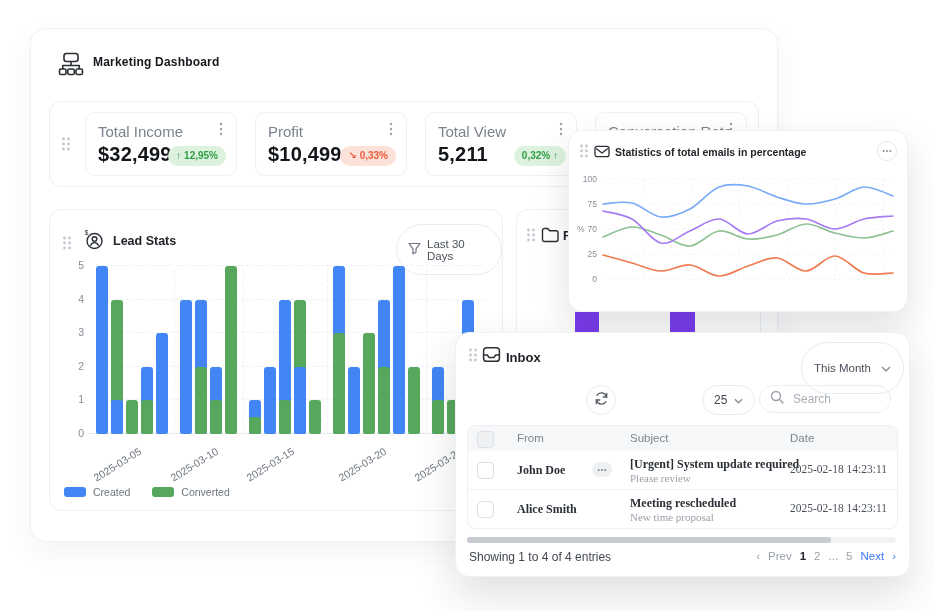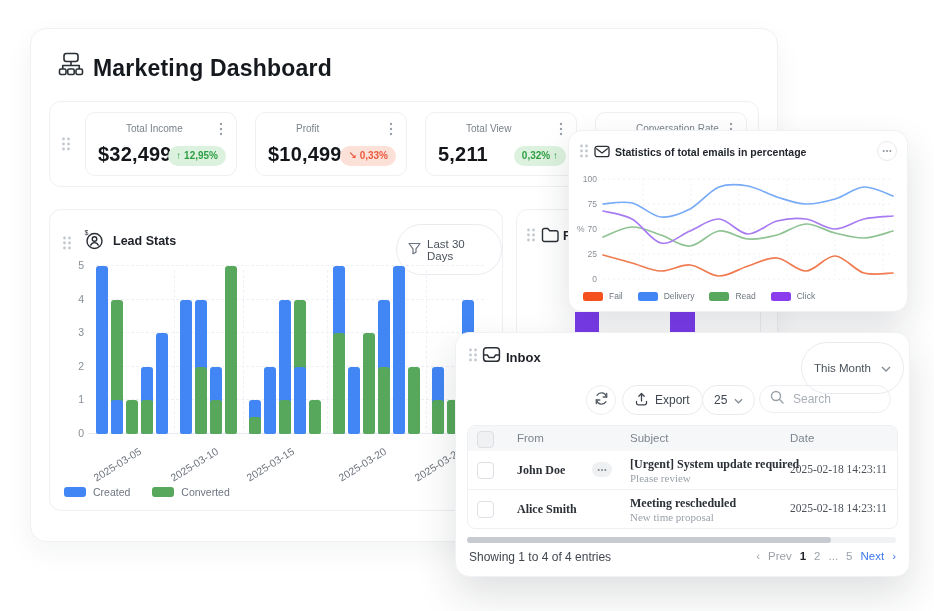--- a/index.html
+++ b/index.html
@@ -5,26 +5,26 @@
   html,body{margin:0;padding:0;}
   body{
     position:relative;width:934px;height:611px;background:#fff;
     font-family:"Liberation Sans","DejaVu Sans",sans-serif;color:#22262c;overflow:hidden;
   }
   .abs{position:absolute;}
   
   .dashboard{left:30px;top:28px;width:746px;height:512px;background:#fff;
     border:1px solid #f0f1f4;border-radius:16px;box-shadow:0 10px 28px rgba(25,32,45,.05);}
   .dash-header-icon{left:26px;top:21px;}
-  .dash-title{left:62px;top:26px;font-size:23px;font-weight:700;color:#15181d;letter-spacing:.2px;}
+  .dash-title{left:62px;top:26px;font-size:12px;font-weight:700;color:#15181d;letter-spacing:.2px;}
   
   .stats-row{left:18px;top:72px;width:708px;height:84px;border:1px solid #eef0f3;border-radius:12px;background:#fff;}
   .drag{cursor:grab;display:inline-flex;}
   .stat-card{top:10px;width:150px;height:62px;border:1px solid #eef0f3;border-radius:10px;background:#fff;}
-  .stat-title{left:12px;top:10px;font-size:10px;color:#7b828b;margin-left:28px;}
+  .stat-title{left:12px;top:10px;font-size:15px;color:#7b828b;}
   .stat-kebab{right:8px;top:8px;cursor:pointer;}
   .stat-value{left:12px;top:30px;font-size:20px;font-weight:700;color:#121519;letter-spacing:.2px;}
   .badge{right:10px;top:33px;height:20px;line-height:20px;padding:0 8px;border-radius:10px;font-size:10px;font-weight:700;}
   .badge.up{background:#dcf2de;color:#2f9e44;}
   .badge.down{background:#fbe1d8;color:#ec5a3c;}
   
   .lead-card{left:18px;top:180px;width:452px;height:300px;border:1px solid #eef0f3;border-radius:12px;background:#fff;overflow:hidden;}
   .card-title{font-size:12.5px;font-weight:700;color:#20242a;}
   .pill{display:flex;align-items:center;gap:6px;border:1px solid #e9ebee;border-radius:999px;background:#fff;color:#4a515a;cursor:pointer;}
   .lead-filter{left:346px;top:14px;height:25px;padding:12px 11px;font-size:11.5px;}
@@ -349,38 +349,20 @@
         <line class="egrid" x1="0" y1="25" x2="290" y2="25"></line>
         <line class="egrid" x1="0" y1="50" x2="290" y2="50"></line>
         <line class="egrid" x1="0" y1="75" x2="290" y2="75"></line>
         <line class="egrid" x1="0" y1="100" x2="290" y2="100"></line>
         <path d="M0.0 76.0 C4.8 77.3 19.3 81.3 29.0 84.0 C38.7 86.7 48.3 91.7 58.0 92.0 C67.7 92.3 77.3 85.2 87.0 86.0 C96.7 86.8 106.3 96.8 116.0 97.0 C125.7 97.2 135.3 90.0 145.0 87.0 C154.7 84.0 164.3 78.2 174.0 79.0 C183.7 79.8 193.3 92.3 203.0 92.0 C212.7 91.7 222.3 76.7 232.0 77.0 C241.7 77.3 251.3 91.2 261.0 94.0 C270.7 96.8 285.2 94.0 290.0 94.0" fill="none" stroke="#F07B50" stroke-width="1.7" stroke-linecap="round"></path>
         <path d="M0.0 25.0 C4.8 24.8 19.3 21.8 29.0 24.0 C38.7 26.2 48.3 37.0 58.0 38.0 C67.7 39.0 77.3 35.0 87.0 30.0 C96.7 25.0 106.3 11.8 116.0 8.0 C125.7 4.2 135.3 5.3 145.0 7.0 C154.7 8.7 164.3 15.0 174.0 18.0 C183.7 21.0 193.3 24.7 203.0 25.0 C212.7 25.3 222.3 22.8 232.0 20.0 C241.7 17.2 251.3 8.5 261.0 8.0 C270.7 7.5 285.2 15.5 290.0 17.0" fill="none" stroke="#78ABF7" stroke-width="1.7" stroke-linecap="round"></path>
         <path d="M0.0 58.0 C4.8 56.3 19.3 48.3 29.0 48.0 C38.7 47.7 48.3 52.8 58.0 56.0 C67.7 59.2 77.3 67.7 87.0 67.0 C96.7 66.3 106.3 53.2 116.0 52.0 C125.7 50.8 135.3 59.3 145.0 60.0 C154.7 60.7 164.3 58.5 174.0 56.0 C183.7 53.5 193.3 45.3 203.0 45.0 C212.7 44.7 222.3 51.7 232.0 54.0 C241.7 56.3 251.3 59.3 261.0 59.0 C270.7 58.7 285.2 53.2 290.0 52.0" fill="none" stroke="#8FC394" stroke-width="1.7" stroke-linecap="round"></path>
         <path d="M0.0 32.0 C4.8 33.3 19.3 34.7 29.0 40.0 C38.7 45.3 48.3 62.0 58.0 64.0 C67.7 66.0 77.3 56.0 87.0 52.0 C96.7 48.0 106.3 39.5 116.0 40.0 C125.7 40.5 135.3 54.7 145.0 55.0 C154.7 55.3 164.3 44.5 174.0 42.0 C183.7 39.5 193.3 38.7 203.0 40.0 C212.7 41.3 222.3 50.0 232.0 50.0 C241.7 50.0 251.3 42.2 261.0 40.0 C270.7 37.8 285.2 37.5 290.0 37.0" fill="none" stroke="#A87BF2" stroke-width="1.7" stroke-linecap="round"></path>
       </svg>
   </div>
-  <div class="abs" id="email-legend">
-      <span class="elg-item">
-        <span class="elg-chip" style="background: rgb(244, 81, 30);"></span>
-        <span class="elg-label">Fail</span>
-      </span>
-      <span class="elg-item">
-        <span class="elg-chip" style="background: rgb(66, 133, 244);"></span>
-        <span class="elg-label">Delivery</span>
-      </span>
-      <span class="elg-item">
-        <span class="elg-chip" style="background: rgb(87, 168, 92);"></span>
-        <span class="elg-label">Read</span>
-      </span>
-      <span class="elg-item">
-        <span class="elg-chip" style="background: rgb(139, 61, 238);"></span>
-        <span class="elg-label">Click</span>
-      </span>
-    </div>
 </div>
 
 <div class="abs inbox-card">
   <span class="abs drag" style="left:12px;top:14px;">
     <svg width="10" height="16" viewBox="0 0 10 16">
         <g fill="#c2c8cf">
           <circle cx="2.5" cy="3" r="1.4"></circle>
           <circle cx="7.5" cy="3" r="1.4"></circle>
           <circle cx="2.5" cy="8" r="1.4"></circle>
           <circle cx="7.5" cy="8" r="1.4"></circle>
@@ -403,29 +385,20 @@
         </svg></span>
   </div>
 
   <div class="abs tool-round">
     <span>
       <svg width="15" height="15" viewBox="0 0 15 15" fill="none" stroke="#565d66" stroke-width="1.3" stroke-linecap="round">
           <path d="M12.5 6A5.2 5.2 0 0 0 3 4.3M2.5 9a5.2 5.2 0 0 0 9.5 1.7"></path>
           <path d="M12.7 2.3V6H9.2M2.3 12.7V9h3.5"></path>
         </svg>
     </span>
-  </div>
-  <div class="abs pill export-pill">
-    <span>
-      <svg width="13" height="14" viewBox="0 0 13 14" fill="none" stroke="#3f4650" stroke-width="1.3" stroke-linecap="round" stroke-linejoin="round">
-          <path d="M6.5 9V1.8M3.8 4.2 6.5 1.5l2.7 2.7"></path>
-          <path d="M1.5 9.5v1.5a1.8 1.8 0 0 0 1.8 1.8h6.4a1.8 1.8 0 0 0 1.8-1.8V9.5"></path>
-        </svg>
-    </span>
-    <span>Export</span>
   </div>
   <div class="abs pill size-pill">
     <span>25</span>
     <span><svg width="9" height="6" viewBox="0 0 10 6" fill="none" stroke="#868d96" stroke-width="1.4">
           <path d="M1 1l4 4 4-4"></path>
         </svg></span>
   </div>
   <div class="abs search-pill">
     <span>
       <svg width="14" height="14" viewBox="0 0 14 14" fill="none" stroke="#9aa1aa" stroke-width="1.4" stroke-linecap="round">

